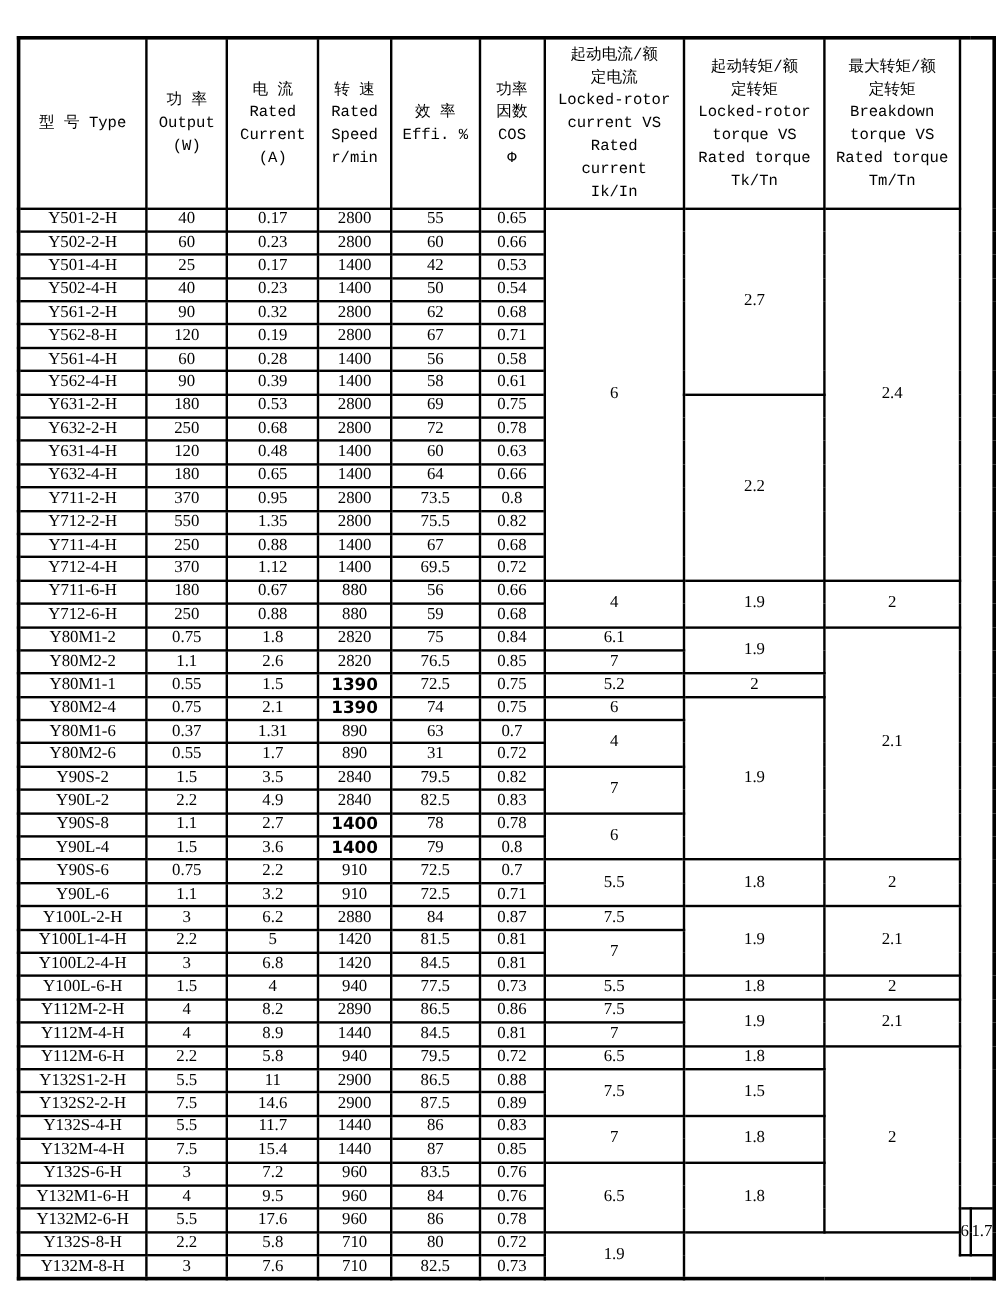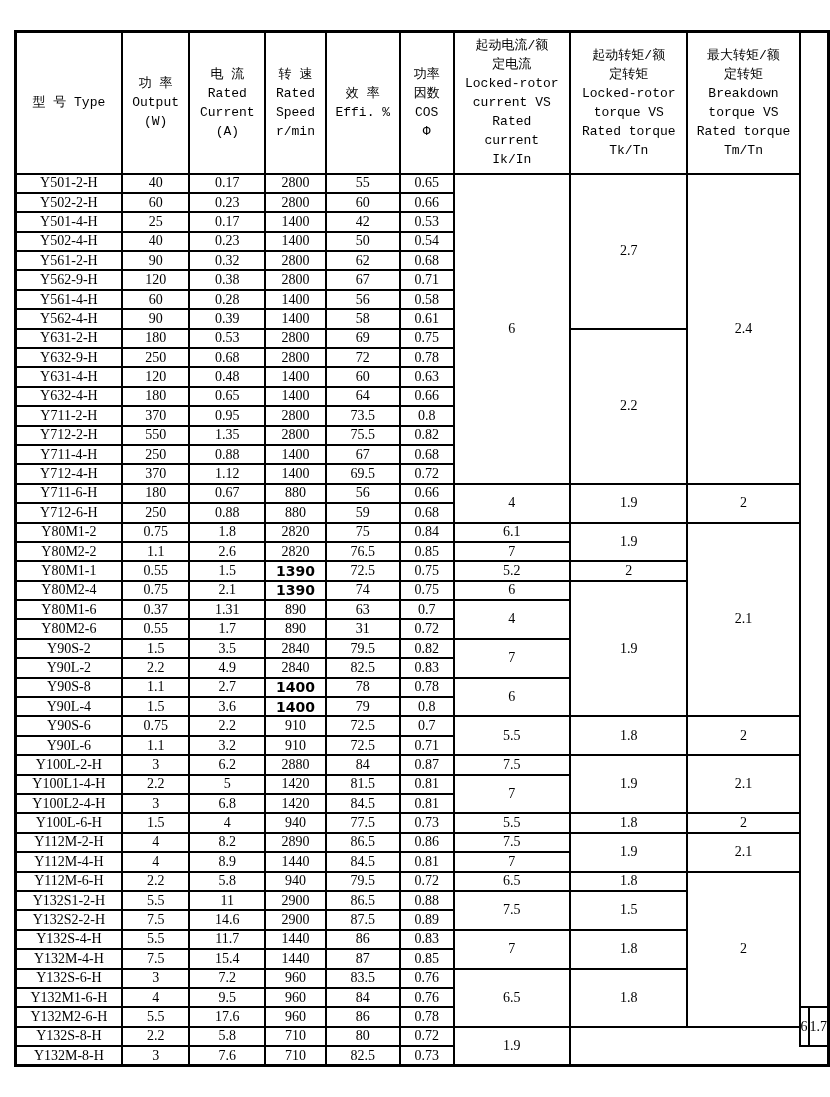--- a/index.html
+++ b/index.html
@@ -143,23 +143,23 @@
         </tr>
         <tr>
           <td>Y561-2-H</td>
           <td>90</td>
           <td>0.32</td>
           <td>2800</td>
           <td>62</td>
           <td>0.68</td>
         </tr>
         <tr>
-          <td>Y562-9-H</td>
+          <td>Y562-8-H</td>
           <td>120</td>
-          <td>0.38</td>
+          <td>0.19</td>
           <td>2800</td>
           <td>67</td>
           <td>0.71</td>
         </tr>
         <tr>
           <td>Y561-4-H</td>
           <td>60</td>
           <td>0.28</td>
           <td>1400</td>
           <td>56</td>
@@ -176,21 +176,21 @@
         <tr>
           <td>Y631-2-H</td>
           <td>180</td>
           <td>0.53</td>
           <td>2800</td>
           <td>69</td>
           <td>0.75</td>
           <td rowspan="8">2.2</td>
         </tr>
         <tr>
-          <td>Y632-9-H</td>
+          <td>Y632-2-H</td>
           <td>250</td>
           <td>0.68</td>
           <td>2800</td>
           <td>72</td>
           <td>0.78</td>
         </tr>
         <tr>
           <td>Y631-4-H</td>
           <td>120</td>
           <td>0.48</td>

